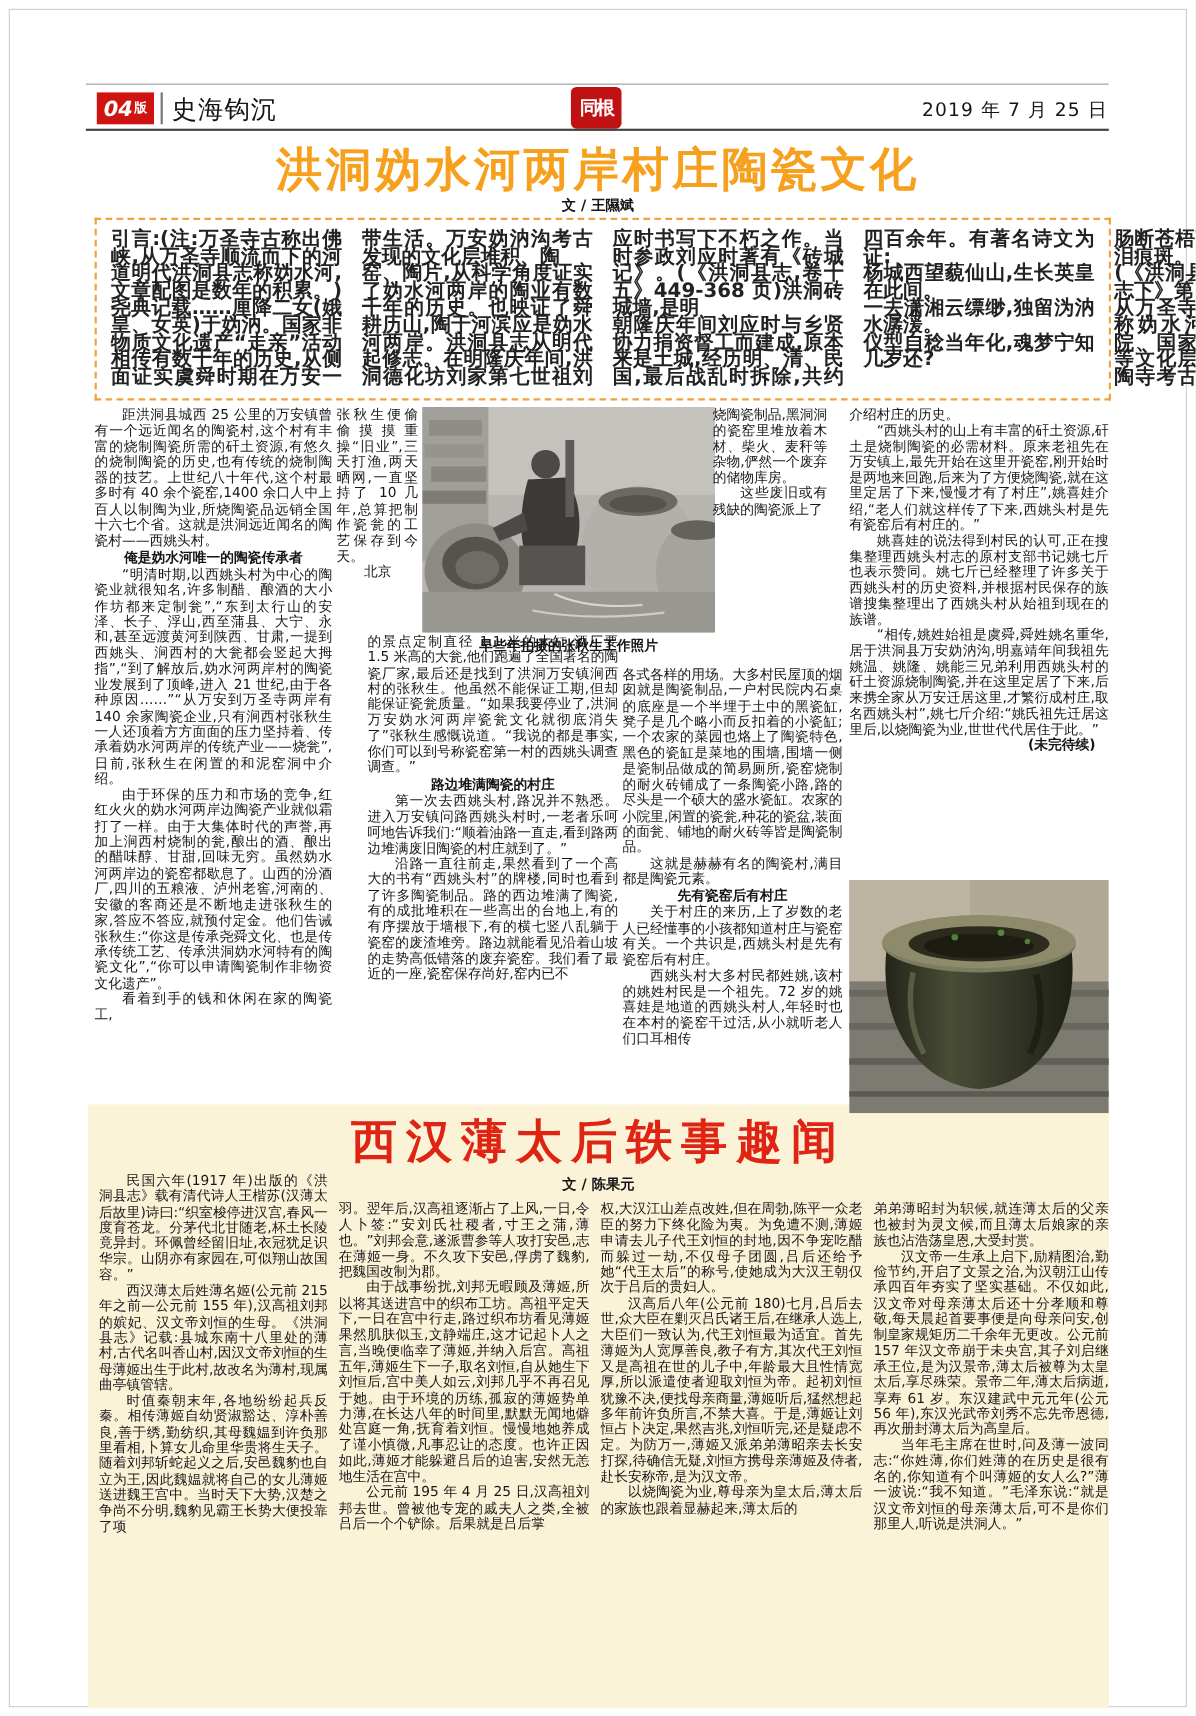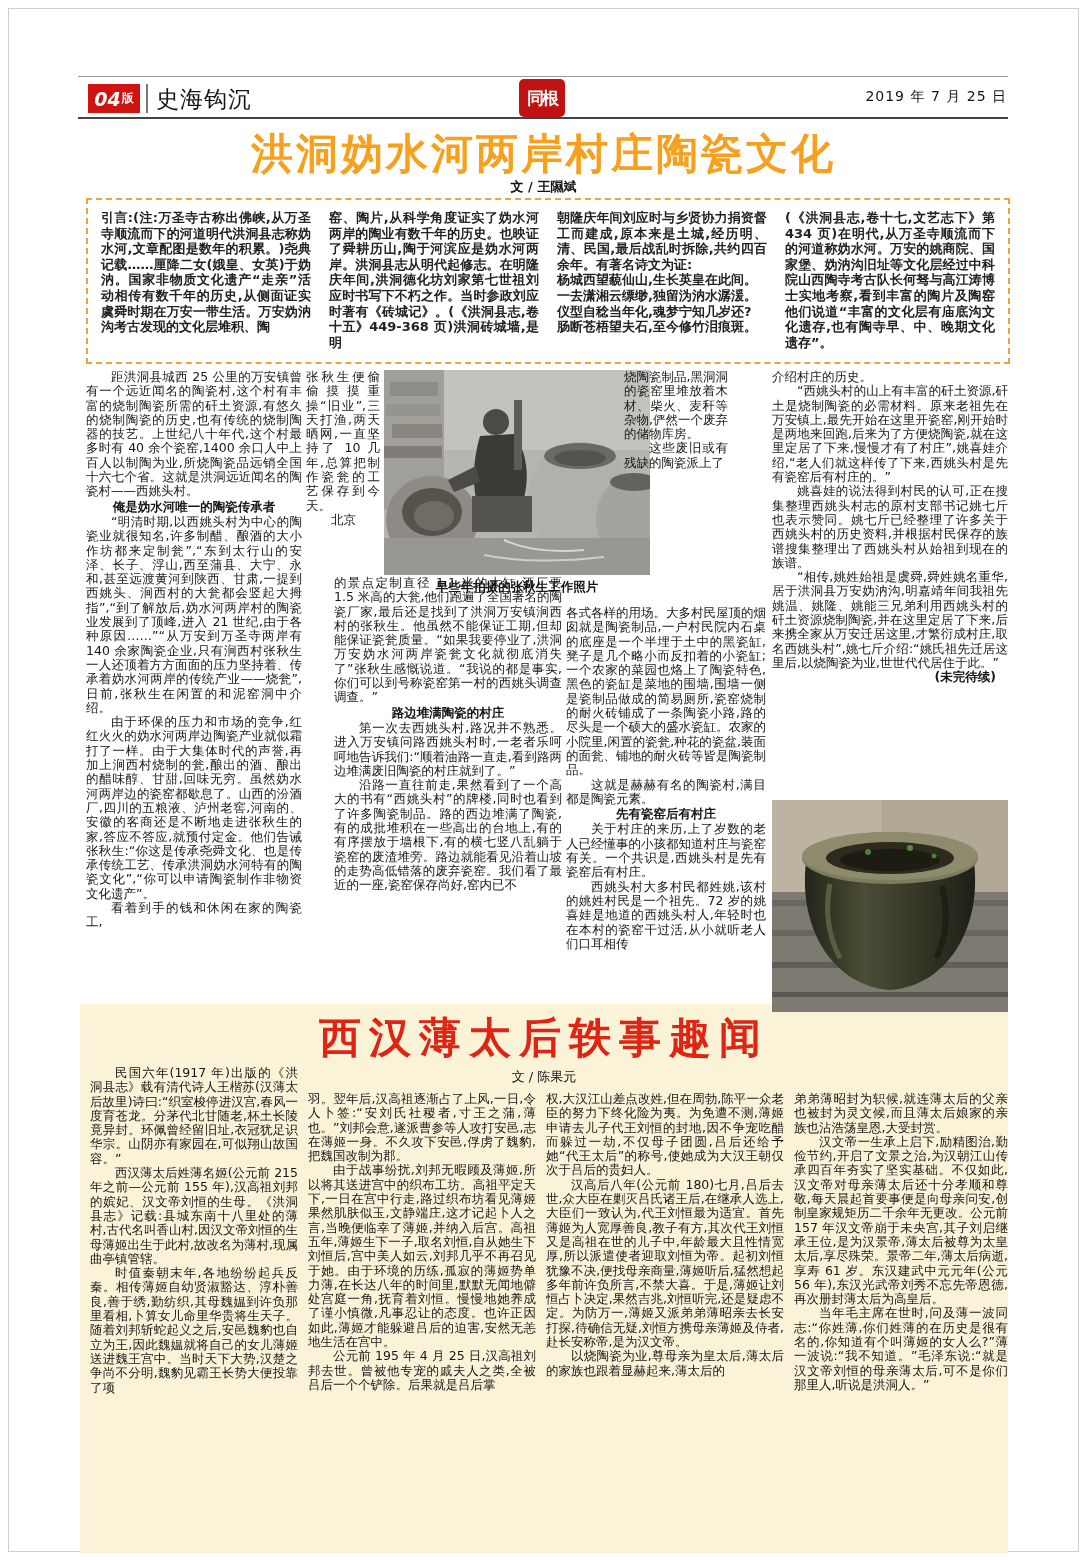--- a/index.html
+++ b/index.html
@@ -11,48 +11,48 @@
   .hrule-bot{position:absolute;left:78px;top:117px;width:930px;height:2px;background:#444;}
   .edition-box{position:absolute;left:88px;top:84px;width:52px;height:29px;background:#cf1310;
                color:#fff;display:flex;align-items:center;justify-content:center;
                font-weight:bold;font-style:italic;font-size:19px;letter-spacing:0;}
   .edition-box small{font-size:12px;font-style:normal;margin-left:1px;}
   .head-div{position:absolute;left:146px;top:84px;width:2px;height:29px;background:#777;}
   .section-name{position:absolute;left:156px;top:84px;font-size:23px;font-weight:normal;letter-spacing:1px;}
   .masthead{position:absolute;left:519px;top:79px;width:46px;height:38px;background:#c01212;
             border-radius:5px;color:#fff;display:flex;align-items:center;justify-content:center;
             font-family:"DejaVu Serif",serif;font-weight:bold;font-size:17px;letter-spacing:-2px;}
-  .date{position:absolute;right:80px;top:88px;font-size:14px;letter-spacing:1px;text-align:right;}
+  .date{position:absolute;right:80px;top:88px;font-size:17px;letter-spacing:1px;text-align:right;}
   
   .headline1{position:absolute;left:0;top:126px;width:1087px;text-align:center;
              font-family:"DejaVu Serif",serif;font-weight:bold;font-size:42px;
              color:#f6a01d;letter-spacing:3px;}
   .byline1{position:absolute;left:0;top:178px;width:1087px;text-align:center;
            font-size:13px;font-weight:bold;}
   .introbox{position:absolute;left:86px;top:198px;width:894px;height:142px;
             border:2px dashed #f0a23c;padding:10px 13px;
             column-count:4;column-gap:18px;
-            font-size:13px;line-height:15.6px;font-weight:600;color:#222;text-align:justify;}
+            font-size:18px;line-height:15.6px;font-weight:600;color:#222;text-align:justify;}
   .introbox p{margin:0;}
   .col{position:absolute;font-size:12.5px;line-height:14.3px;text-align:justify;overflow:hidden;color:#161616;}
   .col p{margin:0;text-indent:2em;}
   .col p.cont{text-indent:0;}
   .col p.sub{text-indent:0;text-align:center;font-weight:bold;margin:1px 0;}
   .col p.end{text-indent:0;text-align:right;font-weight:bold;padding-right:12px;}
   .photo1{position:absolute;left:384px;top:370px;width:266px;height:205px;background:#b9b7b2;}
   .caption1{position:absolute;left:384px;top:579px;width:266px;text-align:center;
             font-size:12.5px;font-weight:600;}
   .potphoto{position:absolute;left:772px;top:800px;width:236px;height:212px;z-index:3;}
   
   .panel2{position:absolute;left:80px;top:1004px;width:928px;height:549px;background:#fbf3d8;}
   .headline2{position:absolute;left:300px;top:1010px;width:488px;text-align:center;
              font-family:"DejaVu Serif",serif;font-weight:bold;font-size:42px;
              color:#e02414;letter-spacing:8px;z-index:2;}
   .byline2{position:absolute;left:300px;top:1068px;width:488px;text-align:center;
-           font-size:13px;font-weight:normal;z-index:2;}
+           font-size:13px;font-weight:bold;z-index:2;}
 </style>
 </head>
 <body>
 
 <div class="page">
   <div class="frame"></div>
 
   <div class="hrule-top"></div>
   <div class="edition-box">
     <span>04</span>
@@ -128,21 +128,21 @@
   </div>
   <div class="caption1">早些年拍摄的张秋生工作照片</div>
 
   <div class="col" style="left:334px;top:576px;width:228px;height:412px;">
       <p class="cont">的景点定制直径 1.1 米的大缸,酒厂要 1.5 米高的大瓮,他们跑遍了全国著名的陶瓷厂家,最后还是找到了洪洞万安镇涧西村的张秋生。他虽然不能保证工期,但却能保证瓷瓮质量。“如果我要停业了,洪洞万安妫水河两岸瓷瓮文化就彻底消失了”张秋生感慨说道。“我说的都是事实,你们可以到号称瓷窑第一村的西姚头调查调查。”</p>
       <p class="sub">路边堆满陶瓷的村庄</p>
       <p class="p">第一次去西姚头村,路况并不熟悉。进入万安镇问路西姚头村时,一老者乐呵呵地告诉我们:“顺着油路一直走,看到路两边堆满废旧陶瓷的村庄就到了。”</p>
       <p class="p">沿路一直往前走,果然看到了一个高大的书有“西姚头村”的牌楼,同时也看到了许多陶瓷制品。路的西边堆满了陶瓷,有的成批堆积在一些高出的台地上,有的有序摆放于墙根下,有的横七竖八乱躺于瓷窑的废渣堆旁。路边就能看见沿着山坡的走势高低错落的废弃瓷窑。我们看了最近的一座,瓷窑保存尚好,窑内已不</p>
     </div>
 
-  <div class="col" style="left:624px;top:370px;width:104px;height:262px;">
+  <div class="col" style="left:648px;top:370px;width:104px;height:262px;">
       <p class="cont">烧陶瓷制品,黑洞洞的瓷窑里堆放着木材、柴火、麦秆等杂物,俨然一个废弃的储物库房。</p>
       <p class="p">这些废旧或有残缺的陶瓷派上了</p>
     </div>
 
   <div class="col" style="left:566px;top:606px;width:200px;height:412px;">
       <p class="cont">各式各样的用场。大多村民屋顶的烟囱就是陶瓷制品,一户村民院内石桌的底座是一个半埋于土中的黑瓷缸,凳子是几个略小而反扣着的小瓷缸;一个农家的菜园也烙上了陶瓷特色,黑色的瓷缸是菜地的围墙,围墙一侧是瓷制品做成的简易厕所,瓷窑烧制的耐火砖铺成了一条陶瓷小路,路的尽头是一个硕大的盛水瓷缸。农家的小院里,闲置的瓷瓮,种花的瓷盆,装面的面瓮、铺地的耐火砖等皆是陶瓷制品。</p>
       <p class="p">这就是赫赫有名的陶瓷村,满目都是陶瓷元素。</p>
       <p class="sub">先有瓷窑后有村庄</p>
       <p class="p">关于村庄的来历,上了岁数的老人已经懂事的小孩都知道村庄与瓷窑有关。一个共识是,西姚头村是先有瓷窑后有村庄。</p>
       <p class="p">西姚头村大多村民都姓姚,该村的姚姓村民是一个祖先。72 岁的姚喜娃是地道的西姚头村人,年轻时也在本村的瓷窑干过活,从小就听老人们口耳相传</p>

